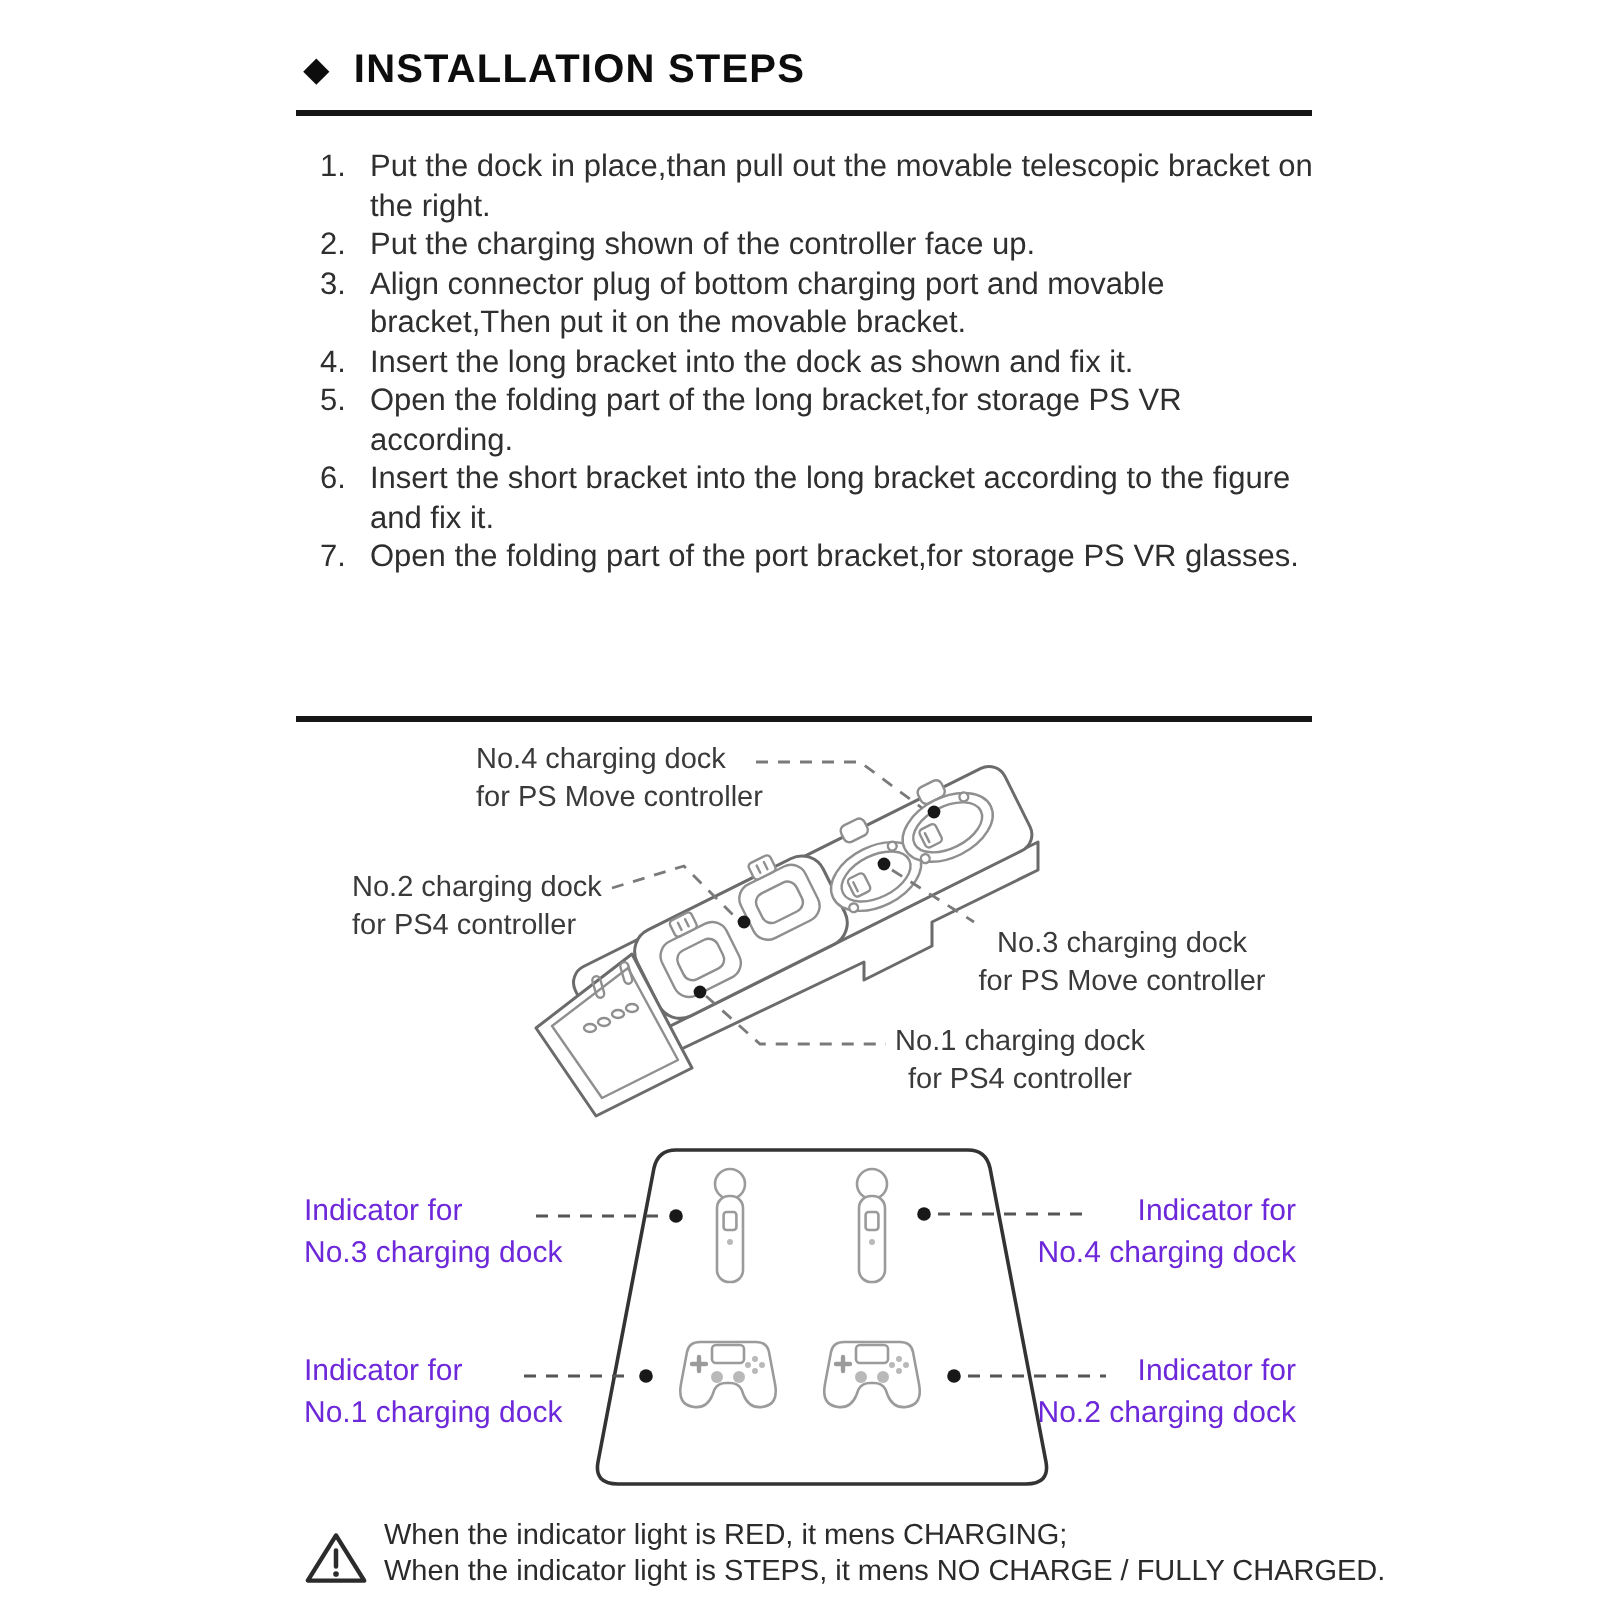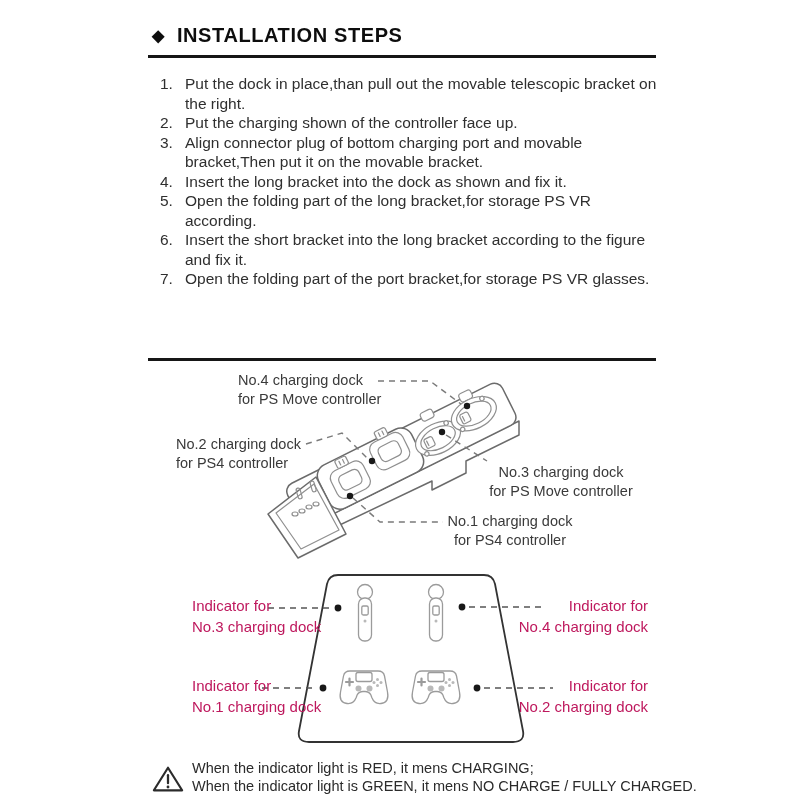--- a/index.html
+++ b/index.html
@@ -16,21 +16,21 @@
            font-size: 15.5px; line-height: 19.5px; color: #2f2f2f; }
   .step { display: flex; }
   .step .num { flex: 0 0 25px; }
   .step .txt { flex: 1; }
 
   .fig { position: absolute; left: 0; width: 800px; }
   .fig svg.art { position: absolute; left: 0; top: 0; }
 
   .dock-label { position: absolute; font-size: 14.5px; line-height: 19px; color: #3a3a3a; }
   .dock-label.center { text-align: center; }
-  .ind-label { position: absolute; font-size: 15px; line-height: 21px; color: #be185d; margin-left: 40px; }
+  .ind-label { position: absolute; font-size: 15px; line-height: 21px; color: #6d28d9; }
   .ind-label.right { text-align: right; }
 
   .warning { position: absolute; left: 0; top: 758px; width: 800px; height: 42px; padding-left: 28px; }
   .warn-tri { position: absolute; left: 152px; top: 6px; }
   .warn-text { position: absolute; left: 192px; top: 2px; font-size: 14.5px;
                line-height: 17.5px; color: #2b2b2b; white-space: nowrap; }
 
   
   .ln  { fill: #ffffff; stroke: #6b6b6b; stroke-width: 1.5; stroke-linejoin: round; stroke-linecap: round; }
   .lin { fill: none;    stroke: #8f8f8f; stroke-width: 1.2; stroke-linejoin: round; stroke-linecap: round; }
@@ -220,17 +220,17 @@
   </div>
 
   <div class="warning">
     <svg class="warn-tri" width="32" height="30" viewBox="0 0 34 30" aria-hidden="true">
       <path class="wtri" d="M 17,3 L 32,27 L 2,27 Z"></path>
       <path class="wbang" d="M 17,11 L 17,19.5"></path>
       <circle cx="17" cy="23.5" r="1.5" fill="#2b2b2b"></circle>
     </svg>
     <div class="warn-text">
       <div>When the indicator light is RED, it mens CHARGING;</div>
-      <div>When the indicator light is GREEN, it mens NO CHARGE / FULLY CHARGED.</div>
+      <div>When the indicator light is STEPS, it mens NO CHARGE / FULLY CHARGED.</div>
     </div>
   </div>
 
 </div>
 
 </body></html>

